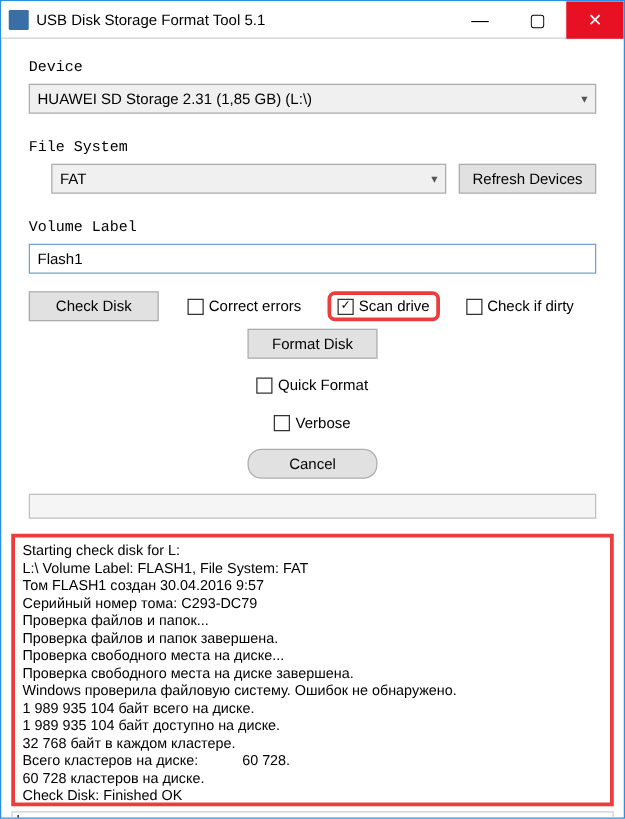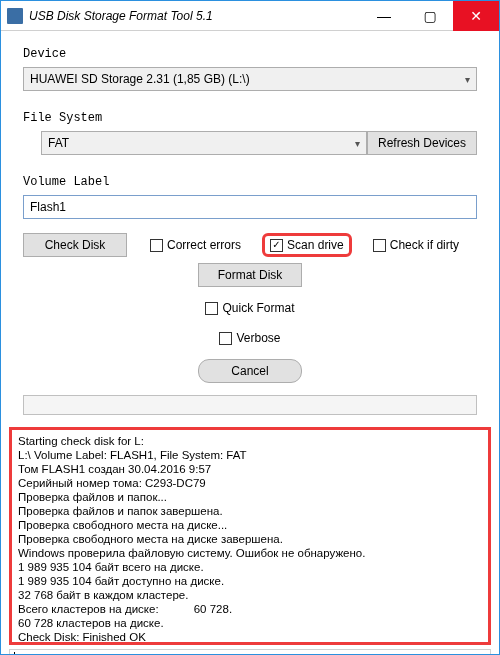--- a/index.html
+++ b/index.html
@@ -23,21 +23,21 @@
     font-size: 12px;
     border-bottom: 1px solid #d0d0d0;
   }
   .titlebar .app-icon {
     width: 16px; height: 16px;
     background: #3a6ea5;
     margin-right: 6px;
     display: inline-block;
     border-radius: 1px;
   }
-  .titlebar .title { flex: 1; font-style: italic; }
+  .titlebar .title { flex: 1; }
   .winbtn {
     width: 46px; height: 30px;
     display: flex; align-items: center; justify-content: center;
     color: #000;
     font-size: 14px;
     background: transparent;
     border: none;
   }
   .winbtn.close { background: #e81123; color:#fff; }
   .client {
@@ -58,20 +58,21 @@
     padding: 0 6px;
     justify-content: space-between;
     font-size: 12px;
   }
   .dropdown .chev {
     font-size: 10px;
     color: #555;
   }
   .row {
     display: flex;
+    gap: 10px;
     align-items: center;
     padding-left: 18px;
   }
   .row .dropdown { flex: 1; }
   .btn {
     height: 24px;
     min-width: 100px;
     border: 1px solid #adadad;
     background: #e1e1e1;
     font-size: 12px;

